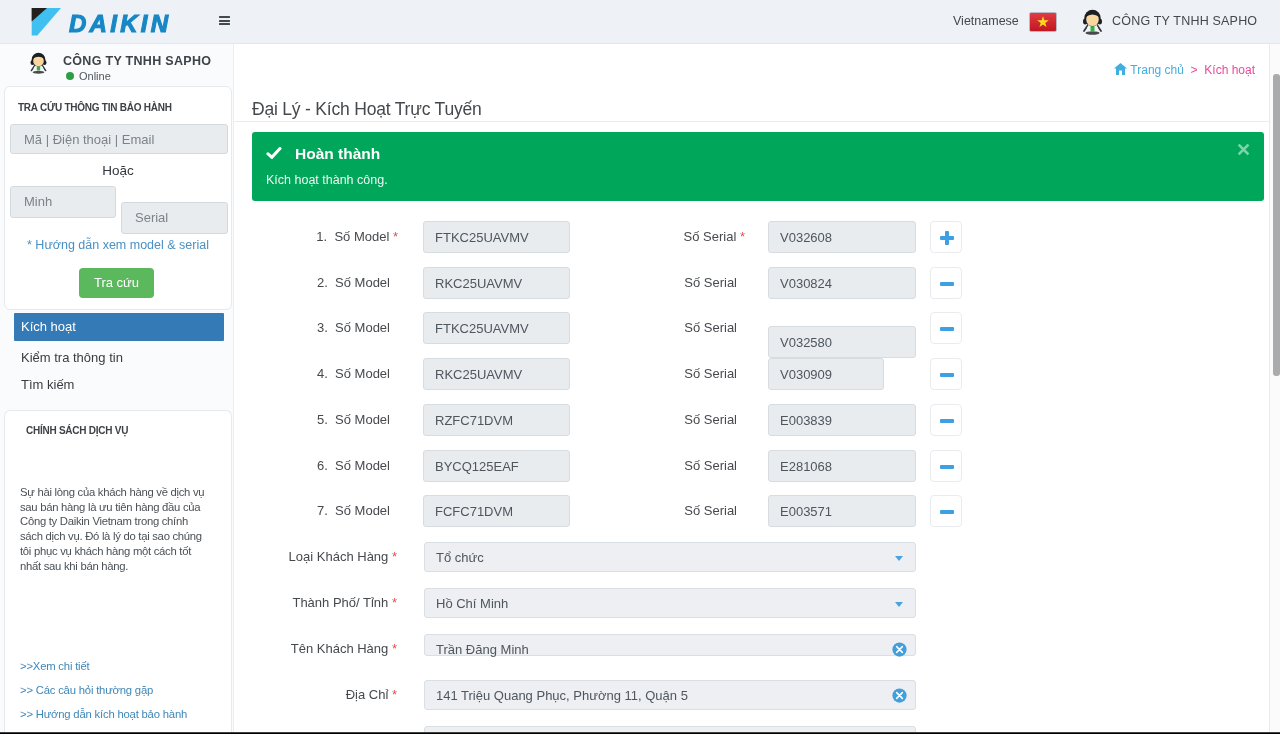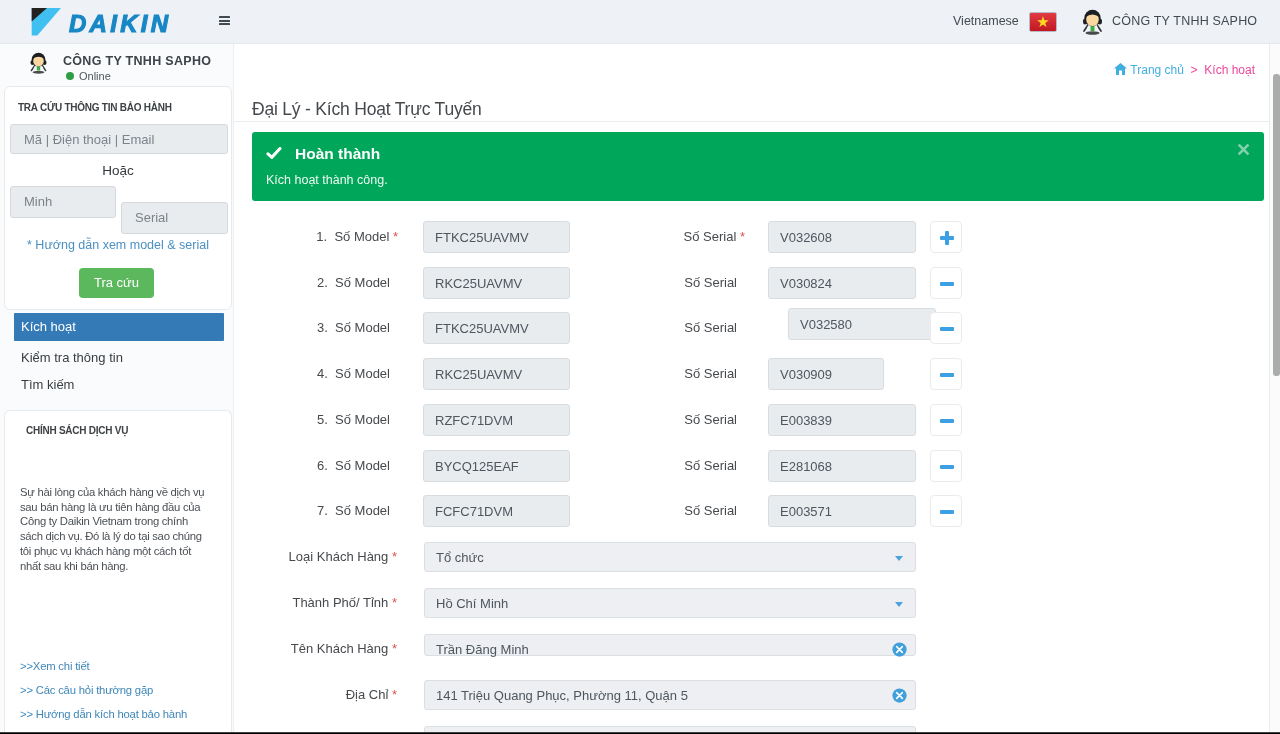--- a/index.html
+++ b/index.html
@@ -166,21 +166,21 @@
 <div class="flabel" style="top:267px;left:234px;width:156px;"><span class="rnum">2.</span>&nbsp; Số Model </div>
 <div class="ginput" style="top:267px;left:423px;width:147px;">RKC25UAVMV</div>
 <div class="flabel" style="top:267px;left:560px;width:177px;">Số Serial </div>
 <div class="ginput" style="top:267px;left:768px;width:148px;">V030824</div>
 <div class="addbtn minus" style="top:267px">
     <span class="mbar"></span>
   </div>
 <div class="flabel" style="top:312px;left:234px;width:156px;"><span class="rnum">3.</span>&nbsp; Số Model </div>
 <div class="ginput" style="top:312px;left:423px;width:147px;">FTKC25UAVMV</div>
 <div class="flabel" style="top:312px;left:560px;width:177px;">Số Serial </div>
-<div class="ginput" style="top:308px;left:768px;width:148px;margin-left:20px;">V032580</div>
+<div class="ginput" style="top:326px;left:768px;width:148px;">V032580</div>
 <div class="addbtn minus" style="top:312px">
     <span class="mbar"></span>
   </div>
 <div class="flabel" style="top:358px;left:234px;width:156px;"><span class="rnum">4.</span>&nbsp; Số Model </div>
 <div class="ginput" style="top:358px;left:423px;width:147px;">RKC25UAVMV</div>
 <div class="flabel" style="top:358px;left:560px;width:177px;">Số Serial </div>
 <div class="ginput" style="top:358px;left:768px;width:116px;">V030909</div>
 <div class="addbtn minus" style="top:358px">
     <span class="mbar"></span>
   </div>

